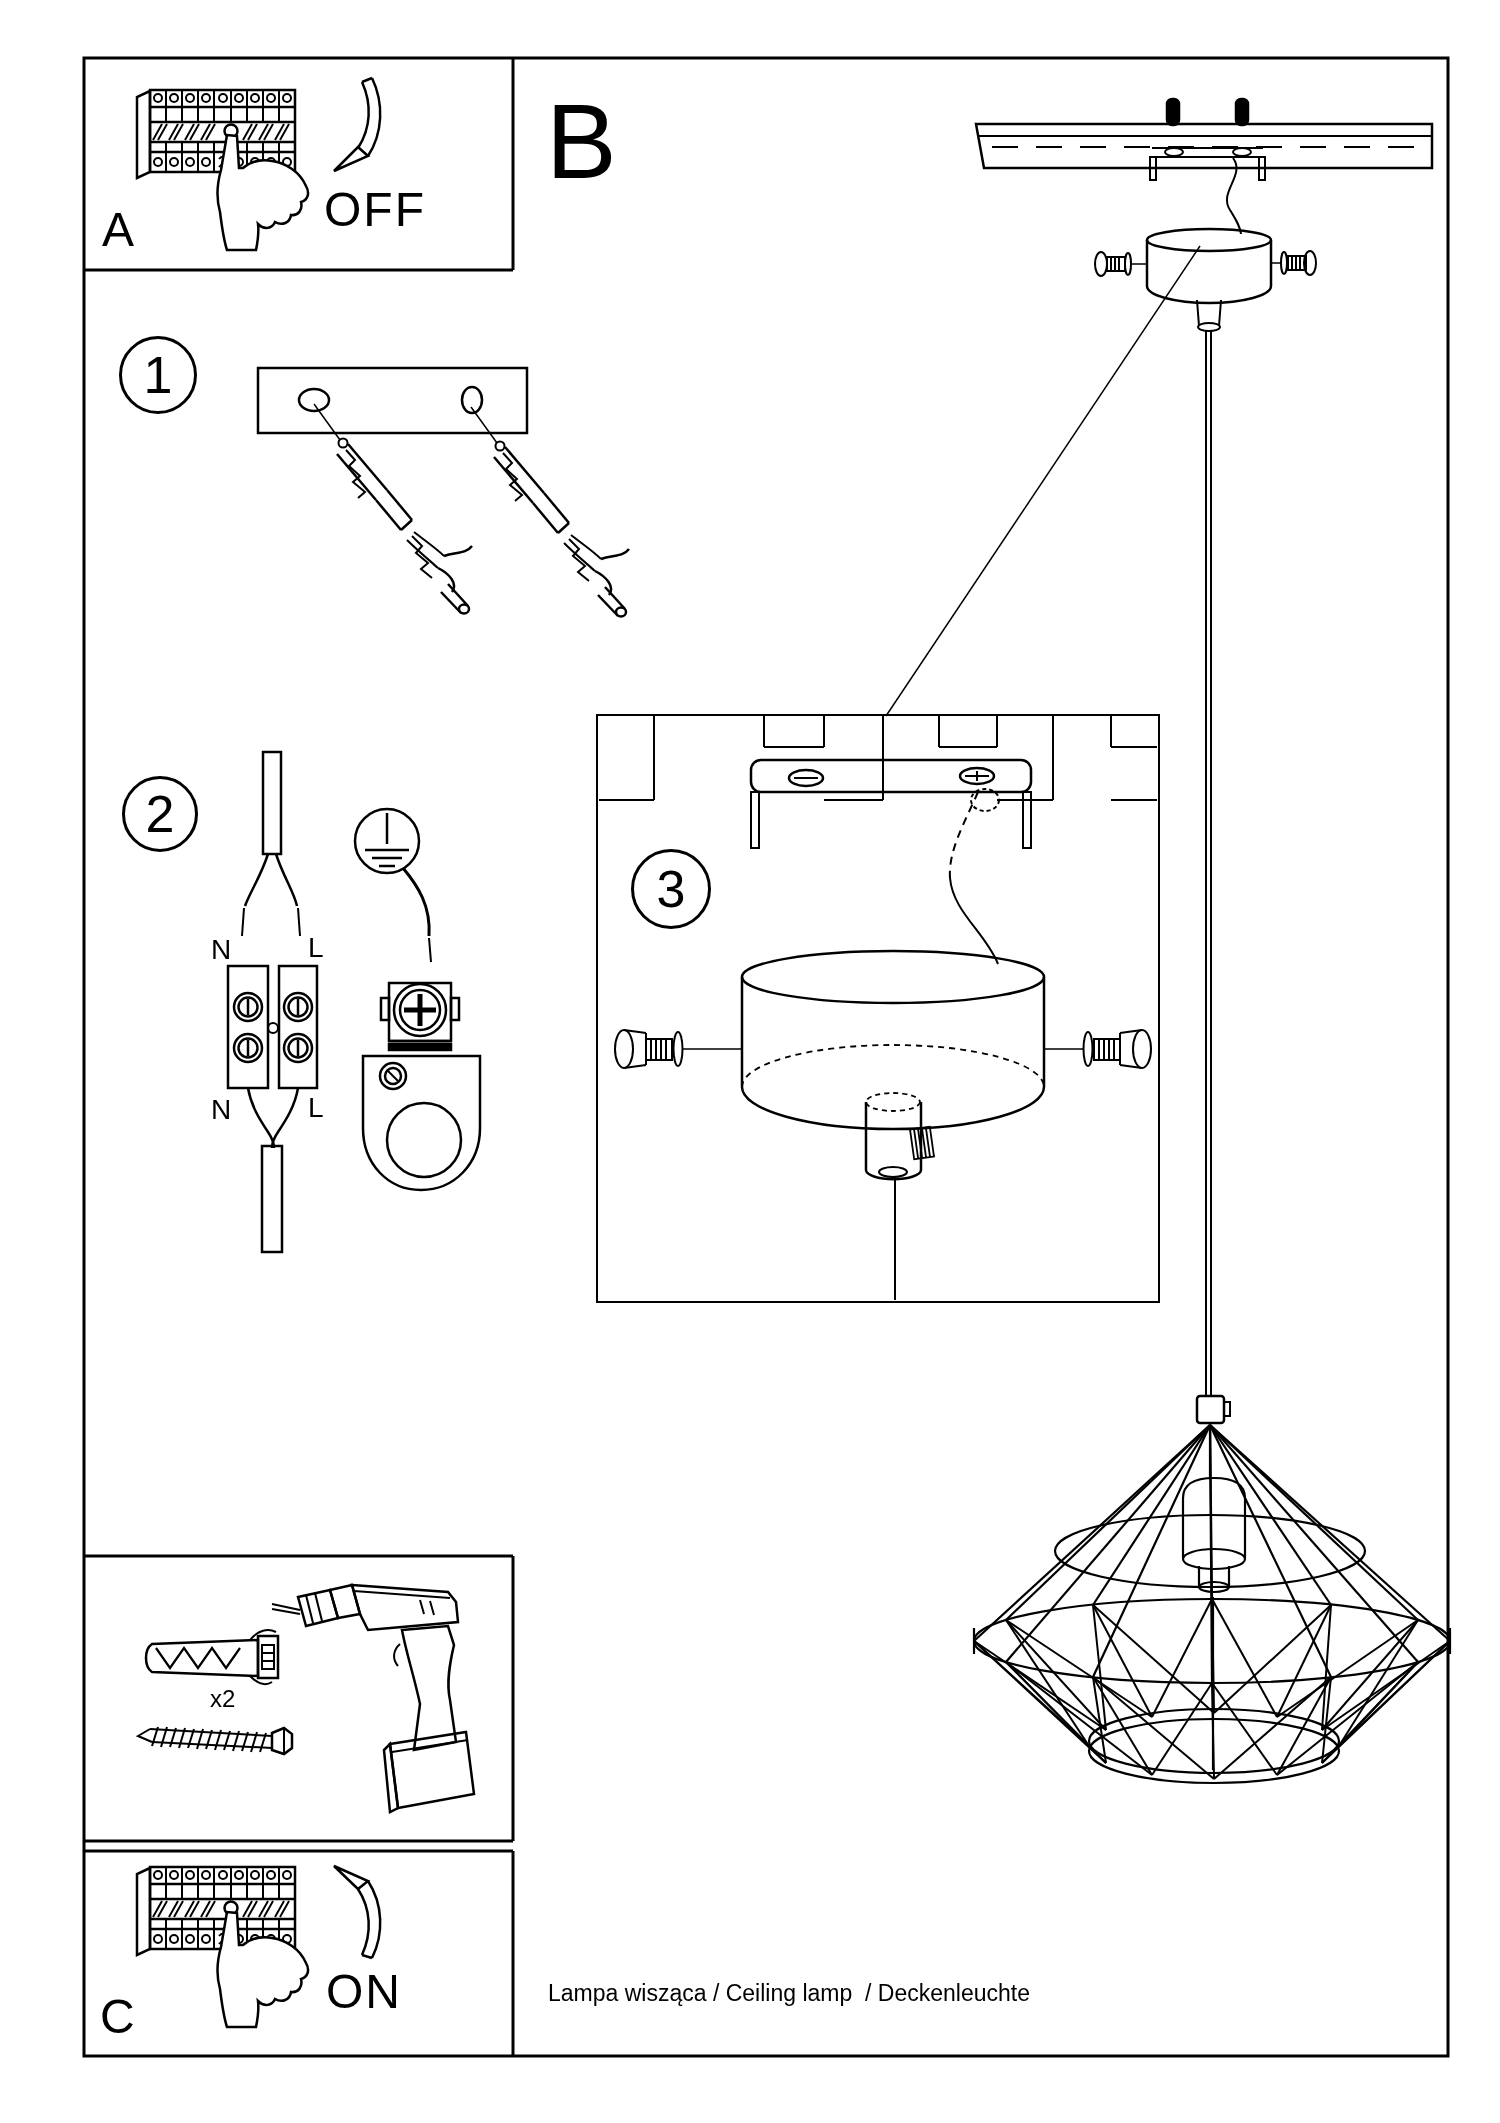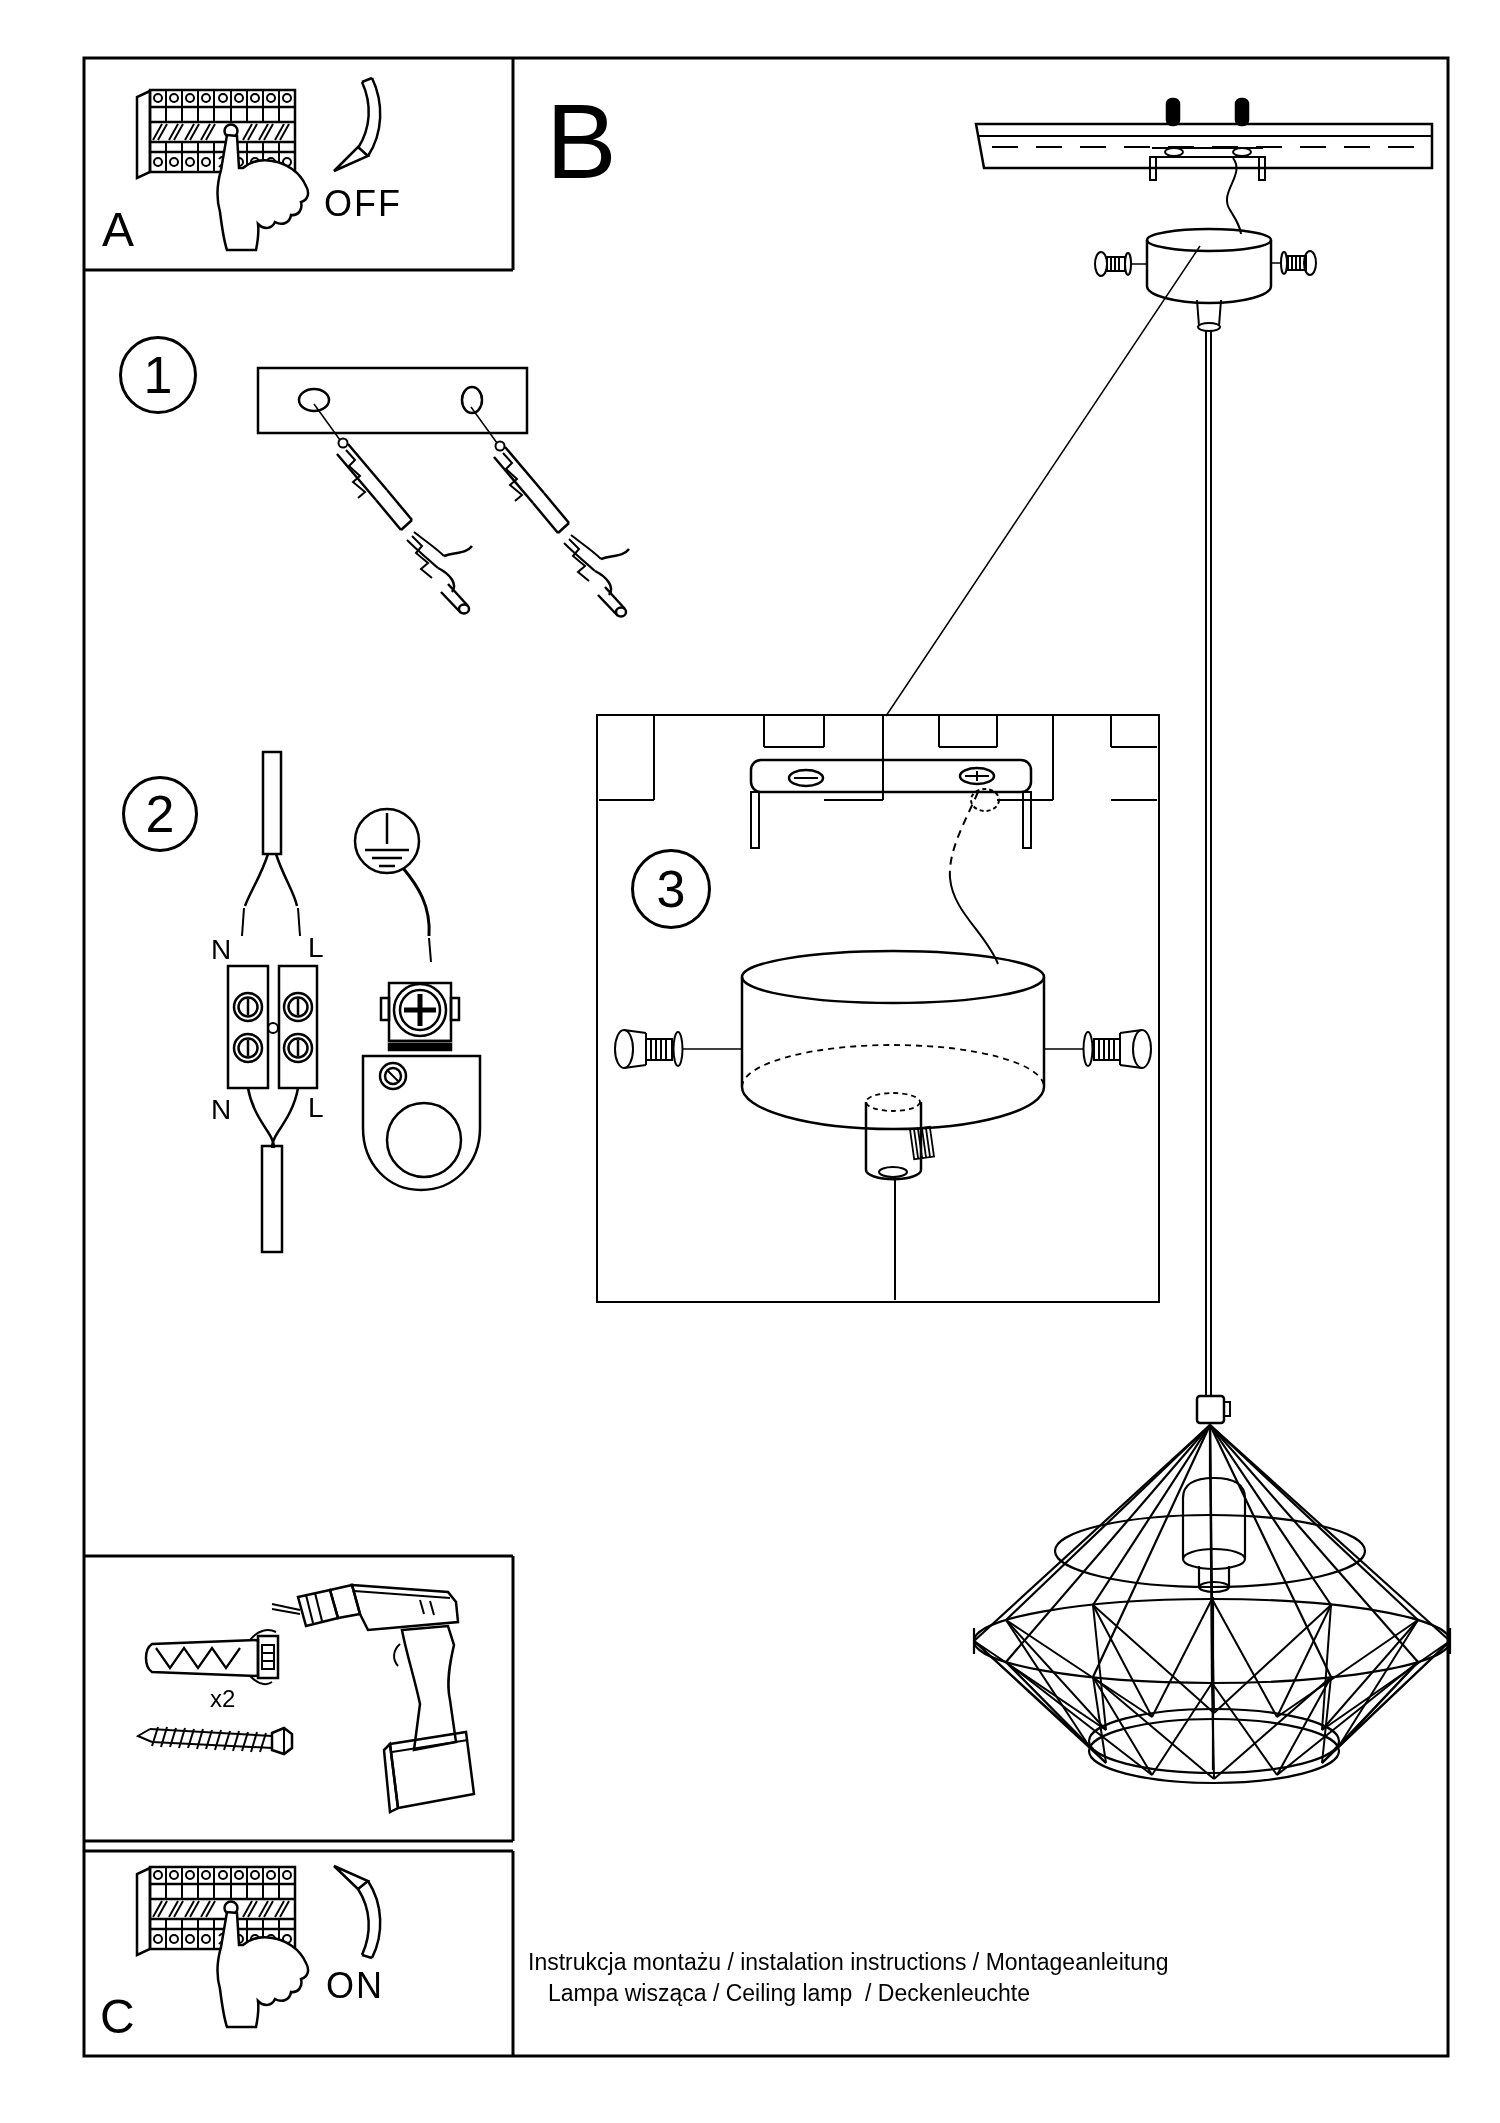--- a/index.html
+++ b/index.html
@@ -4,21 +4,21 @@
 <style>
   html,body{margin:0;padding:0;background:#fff;}
   .page{
     position:relative;width:1500px;height:2123px;background:#ffffff;
     font-family:"Liberation Sans", sans-serif;color:#000;overflow:hidden;
   }
   .art{position:absolute;left:0;top:0;}
   .txt{position:absolute;line-height:1;color:#000;white-space:pre;}
   .big-letter{font-size:48px;}
   .huge-letter{font-size:106px;}
-  .state-label{font-size:36px;letter-spacing:2px;}
+  .state-label{font-size:48px;letter-spacing:2px;}
   .wire-label{font-size:28px;}
   .qty-label{font-size:24px;}
   .footer-line{font-size:23px;line-height:31px;}
   .step-circle{
     position:absolute;border:3px solid #000;border-radius:50%;
     display:flex;align-items:center;justify-content:center;
     font-size:52px;background:transparent;
   }
 </style>
 </head>
@@ -502,16 +502,15 @@
     <span>3</span>
   </div>
 
   <div class="txt wire-label" style="left:211px; top:936px;">N</div>
   <div class="txt wire-label" style="left:308px; top:934px;">L</div>
   <div class="txt wire-label" style="left:211px; top:1096px;">N</div>
   <div class="txt wire-label" style="left:308px; top:1094px;">L</div>
 
   <div class="txt qty-label" style="left:210px; top:1687px;">x2</div>
 
-  <div class="txt footer-line" style="left:528px; top:1947px;">Instrukcja montażu / instalation instructions / Montageanleitung</div>
   <div class="txt footer-line" style="left:548px; top:1978px;">Lampa wisząca / Ceiling lamp  / Deckenleuchte</div>
 
 </div>
 
 </body></html>

